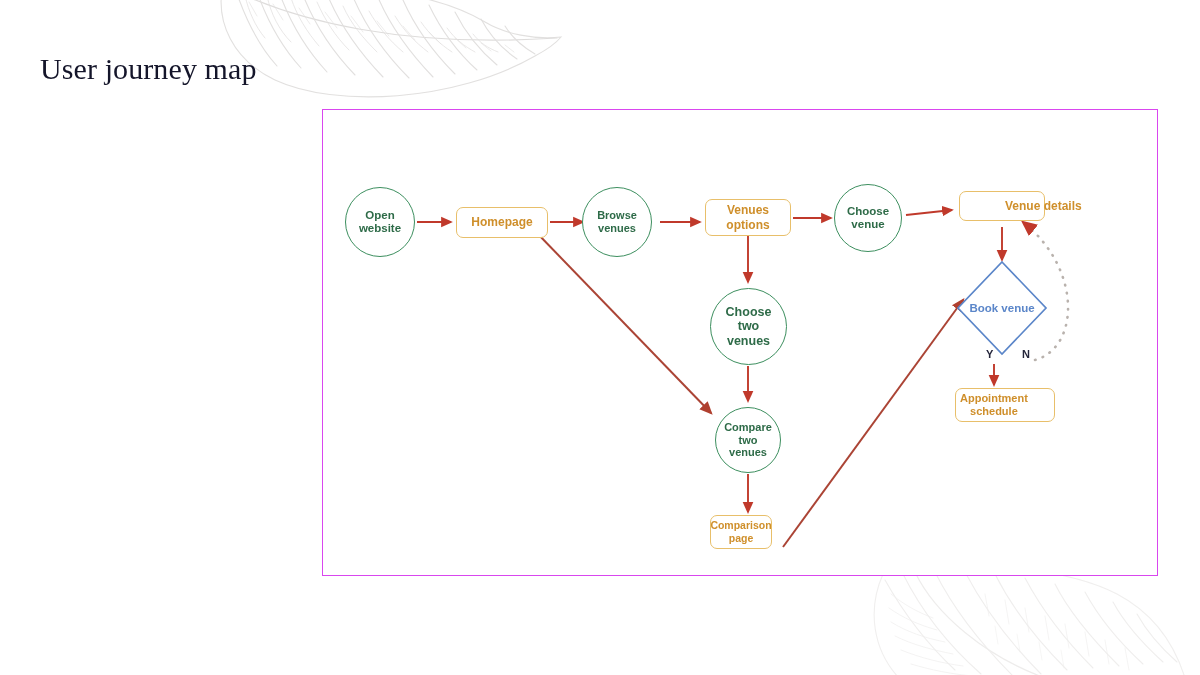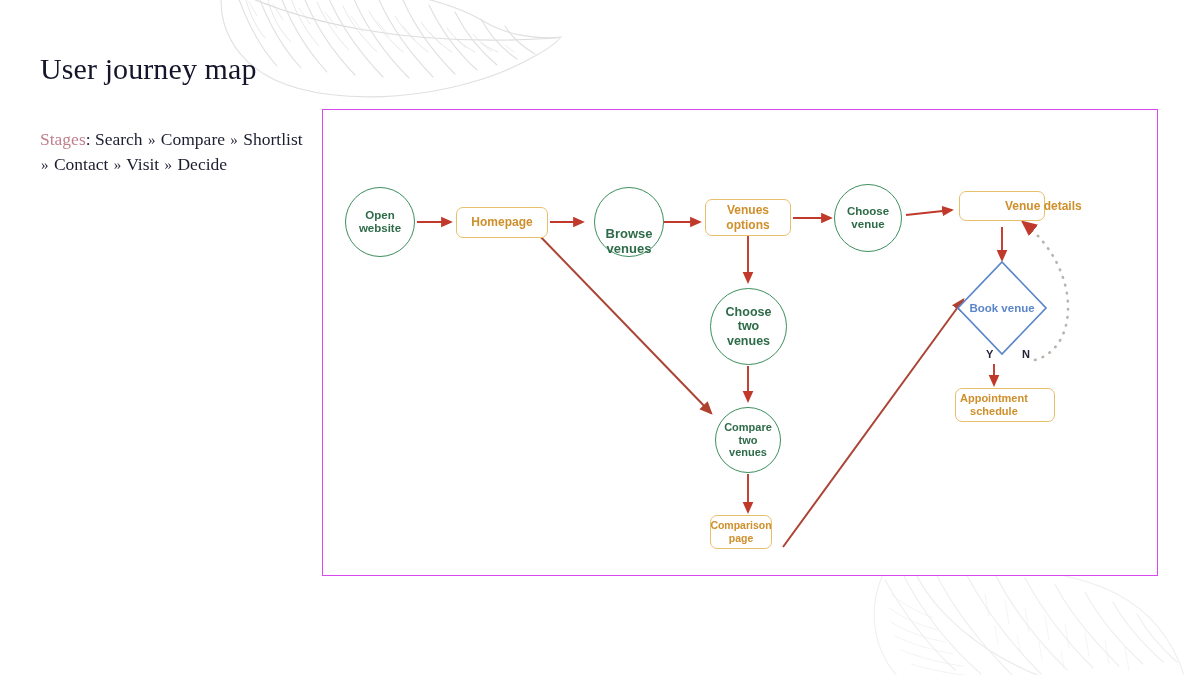--- a/index.html
+++ b/index.html
@@ -176,34 +176,20 @@
         <path d="M270 78 L274 100" stroke-width=".65"></path>
       <path d="M140 56 L143 74" stroke-width=".55"></path>
         <path d="M162 64 L165 82" stroke-width=".55"></path>
       <path d="M184 72 L187 90" stroke-width=".55"></path>
         <path d="M206 80 L209 98" stroke-width=".55"></path>
     </g>
   </svg>
 
   <div id="left-col">
     <h1 id="page-title">User journey map</h1>
-    <p id="stages-block">
-      <span id="stages-label">Stages</span><span>:</span>
-      <span>Search</span>
-      <span class="sep">»</span>
-      <span>Compare</span>
-      <span class="sep">»</span>
-      <span>Shortlist</span>
-      <span class="sep">»</span>
-      <span>Contact</span>
-      <span class="sep">»</span>
-      <span>Visit</span>
-      <span class="sep">»</span>
-      <span>Decide</span>
-    </p>
   </div>
 
   <div id="diagram-panel">
 
     <svg id="diagram-svg" viewBox="0 0 836 467">
       <defs>
         <marker id="ah" markerWidth="7" markerHeight="7" refX="5.2" refY="3.1" orient="auto">
           <path d="M0,0.3 L6.2,3.1 L0,5.9 z" fill="#c0392b"></path>
         </marker>
         <marker id="ahd" markerWidth="7.4" markerHeight="7.4" refX="5.4" refY="3.3" orient="auto">
@@ -245,21 +231,21 @@
     </svg>
 
     <div class="node node-circle" style="left:22px; top:77px; width:70px; height:70px; font-size:11.5px;">
       <span>Open<br>website</span>
     </div>
 
     <div class="node node-box" style="left:133px; top:97px; width:92px; height:31px; font-size:12px;">
       <span>Homepage</span>
     </div>
 
-    <div class="node node-circle" style="left:271px; top:77px; width:70px; height:70px; font-size:13px;align-items:flex-end;">
+    <div class="node node-circle" style="left:259px; top:77px; width:70px; height:70px; font-size:11px;">
       <span>Browse<br>venues</span>
     </div>
 
     <div class="node node-box" style="left:382px; top:89px; width:86px; height:37px; font-size:12px;">
       <span>Venues<br>options</span>
     </div>
 
     <div class="node node-circle" style="left:511px; top:74px; width:68px; height:68px; font-size:11.5px;">
       <span>Choose<br>venue</span>
     </div>

